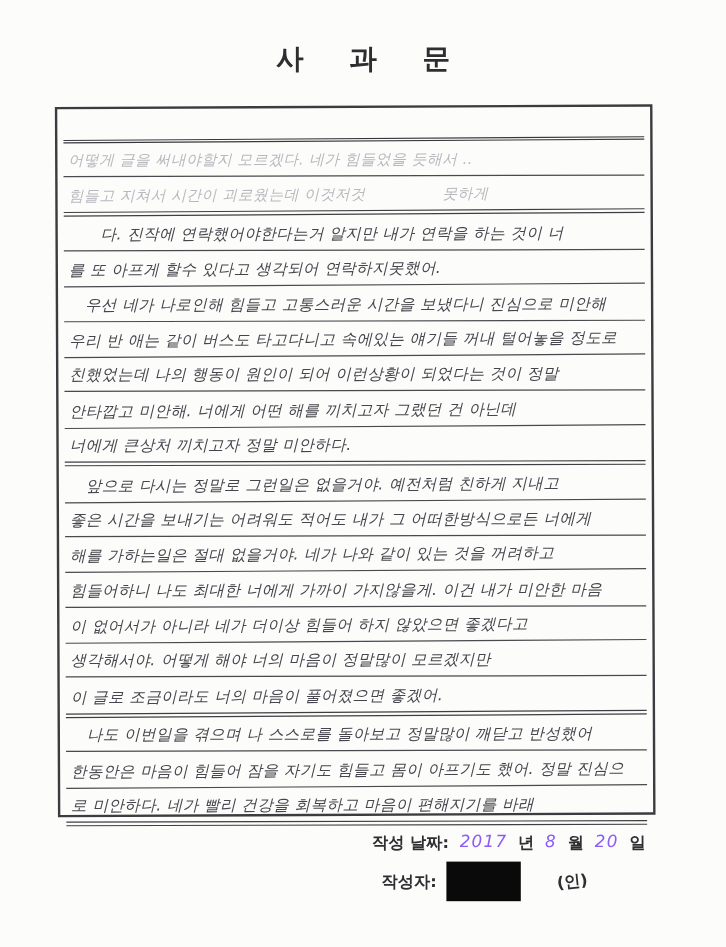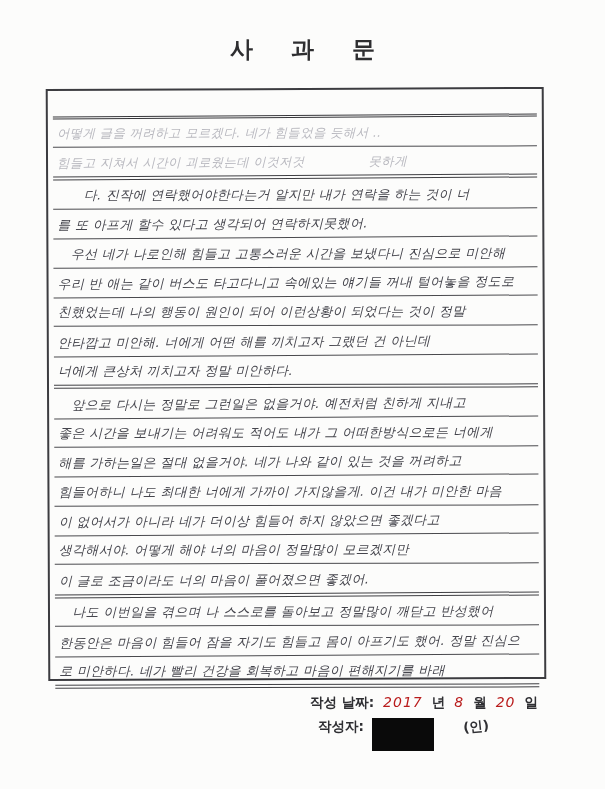--- a/index.html
+++ b/index.html
@@ -25,39 +25,39 @@
   .hand{font-style:italic;font-size:13px;color:#45454d;letter-spacing:0.3px;}
   .hand.faint{color:#b8b8bf;font-size:12.5px;}
 
   .redact{display:inline-block;background:#0a0a0a;}
   .redact-name{width:47px;height:21px;vertical-align:middle;margin-right:8px;}
   .redact-author{width:62px;height:33px;margin-left:8px;}
 
   .footer{position:absolute;left:288px;top:694px;width:282px;}
   .date-row{display:flex;align-items:flex-start;justify-content:flex-end;gap:9px;margin-right:32px;}
   .label{font-weight:bold;font-size:13.5px;color:#2f2f33;}
-  .val{font-style:italic;font-size:14px;color:#b91c1c;letter-spacing:1px;}
-  .author-row{display:flex;margin-top:6px;}
+  .val{font-style:italic;font-size:14px;color:#8b5cf6;letter-spacing:1px;}
+  .author-row{display:flex;align-items:center;margin-top:6px;}
   .author-row .label{margin-left:30px;}
   .seal{margin-left:auto;margin-right:2px;transform:rotate(-6deg);}
 </style>
 </head>
 <body>
 
 <div class="page">
 
   <h1 class="title">사 과 문</h1>
 
   <div class="paper">
     <div class="row recipient">
       <span class="redact redact-name"></span>
       
     </div>
 
-    <div class="row"><span class="hand faint">어떻게 글을 꺼려하고 모르겠다. 네가 힘들었을 듯해서 ‥</span></div>
+    <div class="row"><span class="hand faint">어떻게 글을 써내야할지 모르겠다. 네가 힘들었을 듯해서 ‥</span></div>
     <div class="row dbl"><span class="hand faint">힘들고 지쳐서 시간이 괴로웠는데 이것저것　　　　　못하게</span></div>
     <div class="row"><span class="hand">　　다. 진작에 연락했어야한다는거 알지만 내가 연락을 하는 것이 너</span></div>
     <div class="row"><span class="hand">를 또 아프게 할수 있다고 생각되어 연락하지못했어.</span></div>
     <div class="row"><span class="hand">　우선 네가 나로인해 힘들고 고통스러운 시간을 보냈다니 진심으로 미안해</span></div>
     <div class="row"><span class="hand">우리 반 애는 같이 버스도 타고다니고 속에있는 얘기들 꺼내 털어놓을 정도로</span></div>
     <div class="row"><span class="hand">친했었는데 나의 행동이 원인이 되어 이런상황이 되었다는 것이 정말</span></div>
     <div class="row"><span class="hand">안타깝고 미안해. 너에게 어떤 해를 끼치고자 그랬던 건 아닌데</span></div>
     <div class="row dbl"><span class="hand">너에게 큰상처 끼치고자 정말 미안하다.</span></div>
     <div class="row"><span class="hand">　앞으로 다시는 정말로 그런일은 없을거야. 예전처럼 친하게 지내고</span></div>
     <div class="row"><span class="hand">좋은 시간을 보내기는 어려워도 적어도 내가 그 어떠한방식으로든 너에게</span></div>

